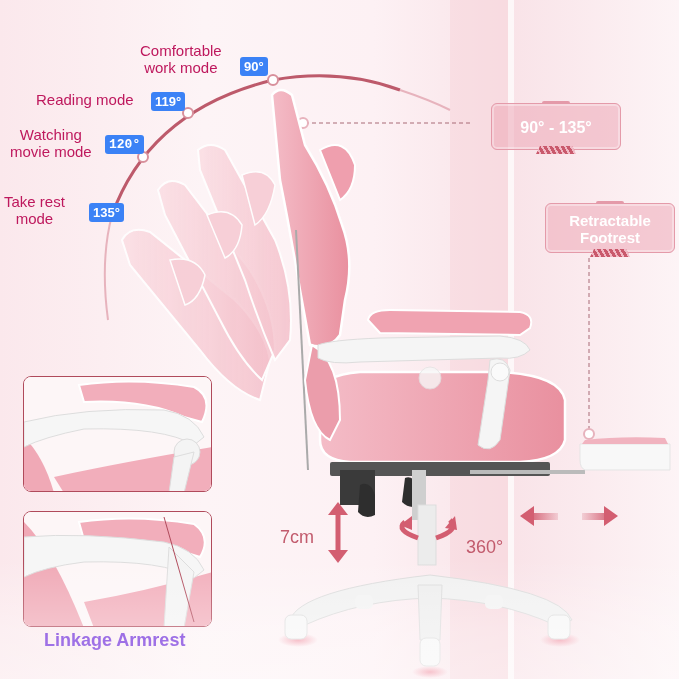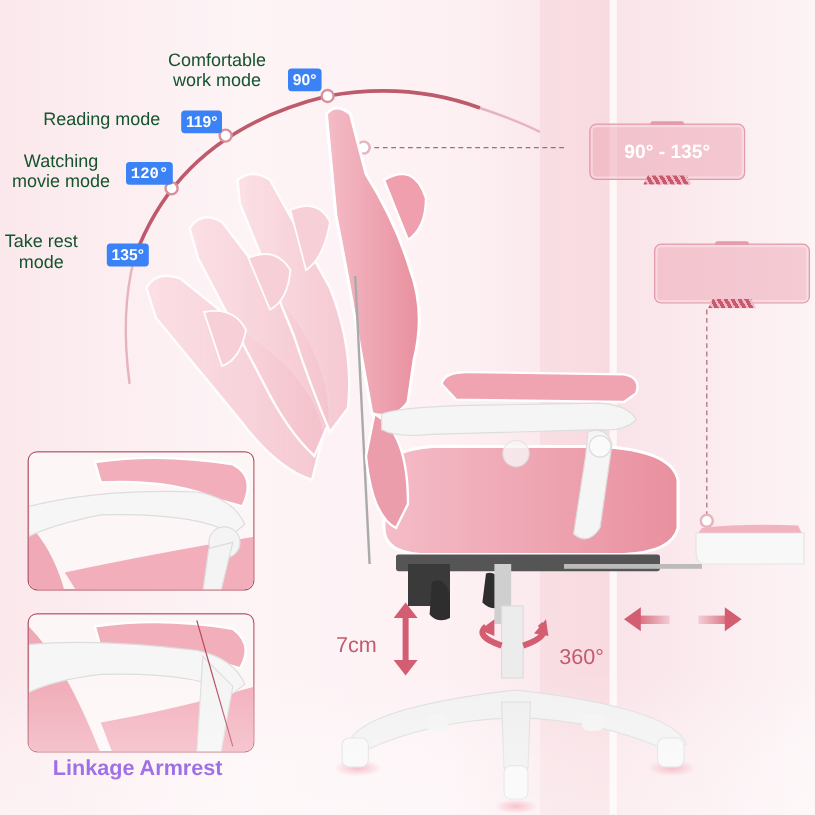--- a/index.html
+++ b/index.html
@@ -7,21 +7,21 @@
     body { position: relative; font-family: "Liberation Sans", sans-serif; }
     .bg { position: absolute; inset: 0; background:
       linear-gradient(90deg, #fbe8ec 0%, #fdf4f6 30%, #fdf1f4 55%, #f9e3e8 75%, #fdf4f6 100%); }
     .bg-band { position: absolute; top: 0; bottom: 0; left: 450px; width: 58px; background: rgba(246,208,216,0.45); }
     .bg-band2 { position: absolute; top: 0; bottom: 0; left: 508px; width: 6px; background: rgba(255,255,255,0.7); }
     .floor-glow { position: absolute; left: 0; right: 0; bottom: 0; height: 120px;
       background: linear-gradient(180deg, rgba(255,255,255,0) 0%, rgba(255,255,255,0.8) 60%, #fff 100%); }
 
     svg.scene { position: absolute; left: 0; top: 0; }
 
-    .mode-label { position: absolute; color: #14532d; font-size: 15px; line-height: 17px; text-align: center; }
+    .mode-label { position: absolute; color: #be185d; font-size: 15px; line-height: 17px; text-align: center; }
     .deg-badge { position: absolute; background: #3b82f6; color: #fff; font-size: 13px; font-weight: bold;
       padding: 2px 4px; border-radius: 3px; line-height: 15px; }
 
     .tech-box { position: absolute; background: rgba(236,168,182,0.55); border: 1px solid #e49aa9;
       border-radius: 6px; color: #fff; font-weight: bold; text-align: center;
       box-shadow: inset 0 0 0 2px rgba(255,255,255,0.35); margin-left: 20px; }
     .tech-box .notch { position: absolute; left: 50%; transform: translateX(-50%); bottom: -5px;
       width: 40px; height: 8px; background: repeating-linear-gradient(60deg, #c9596c 0 3px, #f1b9c5 3px 5px);
       clip-path: polygon(10% 0, 90% 0, 100% 100%, 0 100%); }
     .tech-box .top-tab { position: absolute; left: 50%; transform: translateX(-50%); top: -3px;
@@ -181,20 +181,22 @@
 <div class="deg-badge" style="left:72px; top:203px;margin-left:17px;">135°</div>
 
 <div class="tech-box" style="left:471px; top:103px; width:130px; height:47px; font-size:16px; line-height:47px;">
   <div class="top-tab"></div>
   <span>90° - 135°</span>
   <div class="notch"></div>
 </div>
 
 <div class="tech-box" style="left:525px; top:203px; width:130px; height:50px; font-size:15px; line-height:17px; padding-top:8px;">
   <div class="top-tab"></div>
+  <div>Retractable</div>
+  <div>Footrest</div>
   <div class="notch"></div>
 </div>
 
 <div class="inset" style="left:23px; top:376px; width:189px; height:116px;">
   <svg width="189" height="116" viewBox="0 0 189 116">
     <rect width="189" height="116" fill="#fdf6f7"></rect>
     <path d="M 0 60 Q 20 80 30 116 L 0 116 Z" fill="#f0a9b6"></path>
     <path d="M 30 100 Q 100 85 189 70 L 189 116 L 40 116 Z" fill="#f2aebb"></path>
     <path d="M 55 8 Q 110 0 170 10 Q 190 20 178 45 L 160 40 Q 120 22 60 25 Z" fill="#f2aebb" stroke="#fff" stroke-width="2"></path>
     <path d="M 0 45 Q 60 30 140 33 Q 170 38 180 60 L 170 68 Q 140 50 60 52 Q 20 60 0 70 Z" fill="#f6f6f6" stroke="#ddd"></path>

